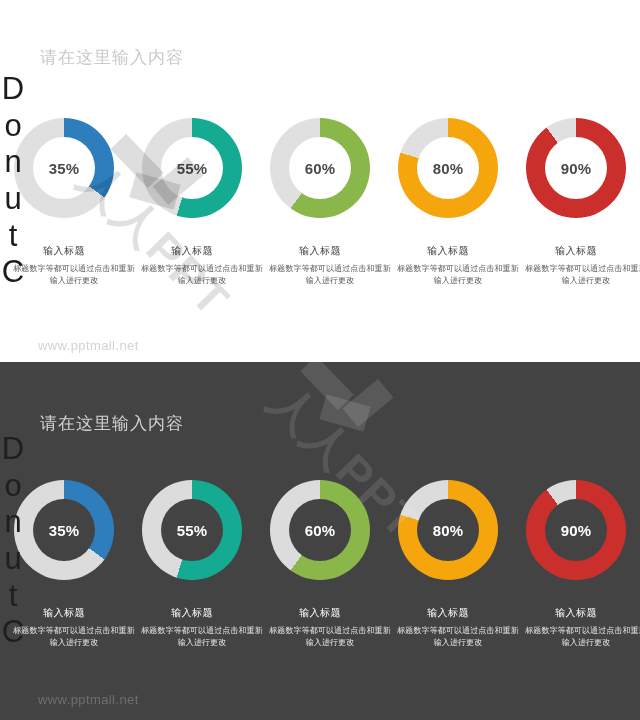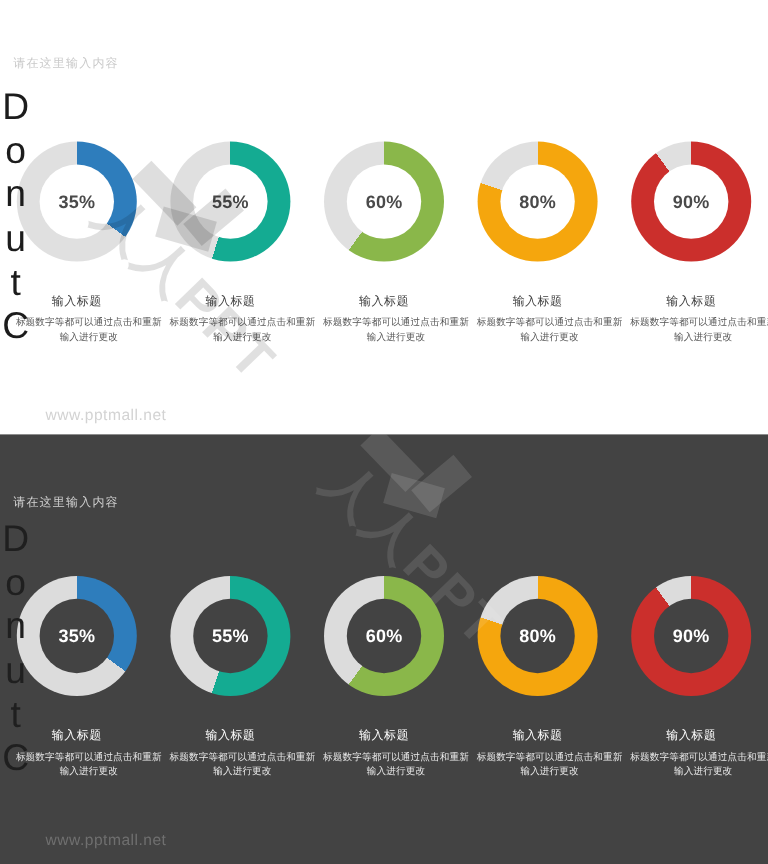--- a/index.html
+++ b/index.html
@@ -49,22 +49,22 @@
     background: #ffffff;
   }
   .panel-dark {
     top: 362px;
     height: 358px;
     background: #434343;
   }
 
   .panel-title {
     position: absolute;
-    left: 11px;
-    font-size: 10px;
+    left: 40px;
+    font-size: 17px;
     letter-spacing: 1px;
   }
   .panel-light .panel-title {
     top: 46px;
     color: #c9c9c9;
   }
   .panel-dark .panel-title {
     top: 50px;
     color: #d2d2d2;
   }

